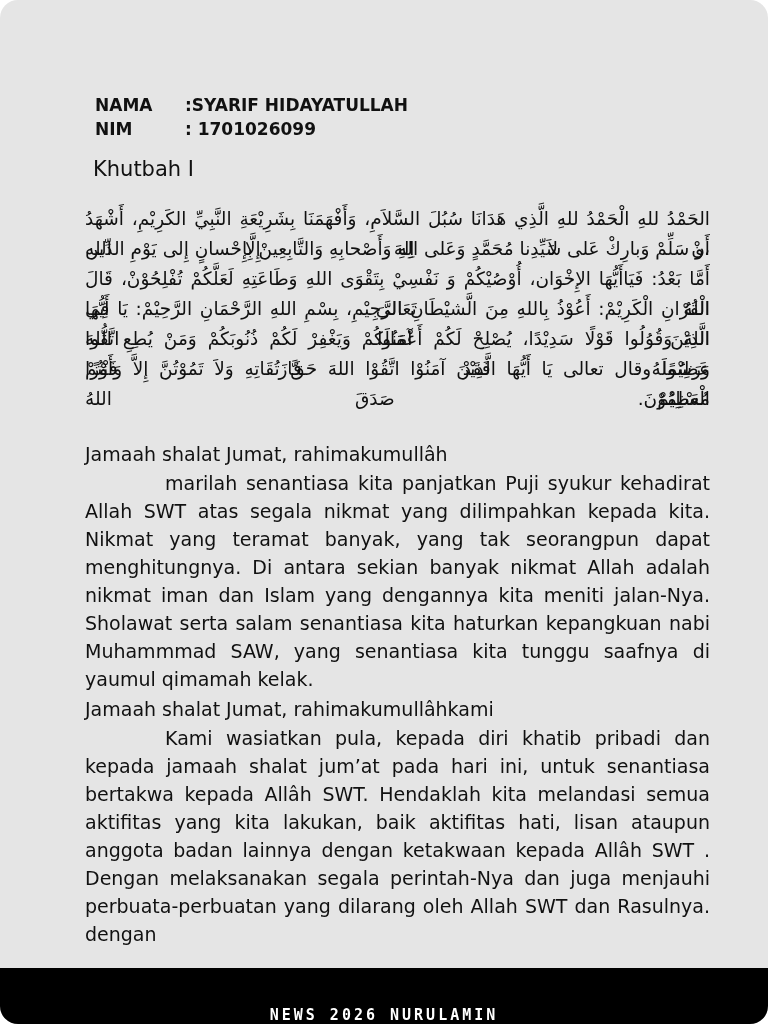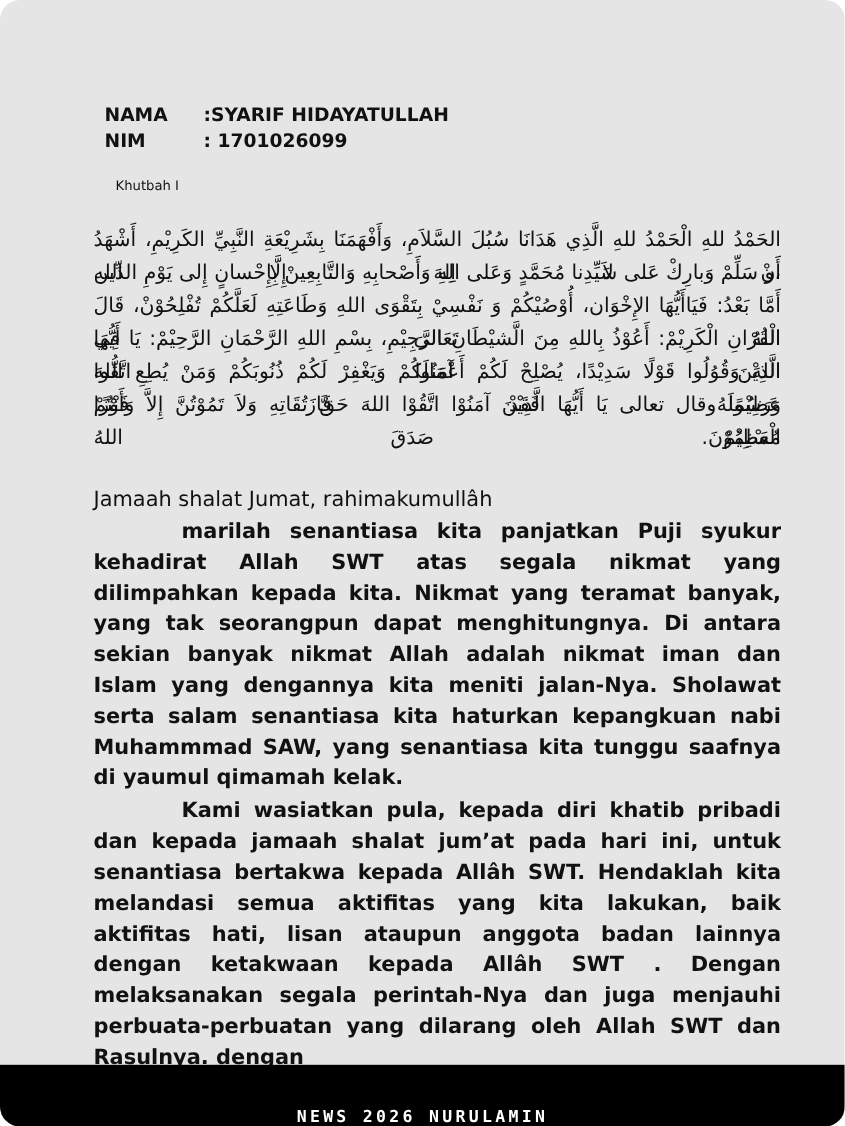--- a/index.html
+++ b/index.html
@@ -20,23 +20,23 @@
   .hrow {
     display: flex;
     font-weight: bold;
     font-size: 17px;
     line-height: 24px;
   }
   .hlabel { width: 90px; flex: 0 0 auto; }
 
   
   .khutbah {
-    margin-left: 20px;
+    margin-left: 8px;
     margin-top: 16px;
-    font-size: 12px;
+    font-size: 21px;
     line-height: 24px;
   }
 
   
   .arabic {
     margin-top: 23px;
     direction: rtl;
     font-size: 18.5px;
     line-height: 30px;
     font-family: "DejaVu Sans", sans-serif;
@@ -58,21 +58,20 @@
   .phead {
     font-size: 19px;
     line-height: 29px;
   }
   .pbody {
     margin: 0;
     font-size: 19px;
     line-height: 28px;
     text-align: justify;
     text-indent: 80px;
-    font-weight: bold;
   }
 
   
   .watermark-bar {
     position: absolute;
     left: 0; right: 0; bottom: 0;
     height: 56px;
     background: #000000;
     display: flex;
     align-items: flex-end;
@@ -115,20 +114,21 @@
       <div class="aline">عَظِيْمًا وقال تعالى يَا أَيُّهَا الَّذِيْنَ آمَنُوْا اتَّقُوْا اللهَ حَقَّ تُقَاتِهِ وَلاَ تَمُوْتُنَّ إِلاَّ وَأَنْتُمْ مُسْلِمُوْنَ. صَدَقَ اللهُ</div>
       <div class="aline last">الْعَظِيْمْ</div>
     </div>
 
     <div class="para">
       <div class="phead">Jamaah shalat Jumat, rahimakumullâh</div>
       <p class="pbody">marilah senantiasa kita panjatkan Puji syukur kehadirat Allah SWT atas segala nikmat yang dilimpahkan kepada kita. Nikmat yang teramat banyak, yang tak seorangpun dapat menghitungnya. Di antara sekian banyak nikmat Allah adalah nikmat iman dan Islam yang dengannya kita meniti jalan-Nya. Sholawat serta salam senantiasa kita haturkan kepangkuan nabi Muhammmad SAW, yang senantiasa kita tunggu saafnya di yaumul qimamah kelak.</p>
     </div>
 
     <div class="para">
+      <div class="phead">Jamaah shalat Jumat, rahimakumullâhkami</div>
       <p class="pbody">Kami wasiatkan pula, kepada diri khatib pribadi dan kepada jamaah shalat jum’at pada hari ini, untuk senantiasa bertakwa kepada Allâh SWT. Hendaklah kita melandasi semua aktifitas yang kita lakukan, baik aktifitas hati, lisan ataupun anggota badan lainnya dengan ketakwaan kepada Allâh SWT . Dengan melaksanakan segala perintah-Nya dan juga menjauhi perbuata-perbuatan yang dilarang oleh Allah SWT dan Rasulnya. dengan</p>
     </div>
 
   </div>
 
   <div class="watermark-bar">
     <span class="watermark-text">NEWS 2026 NURULAMIN</span>
   </div>
 </div>
 

